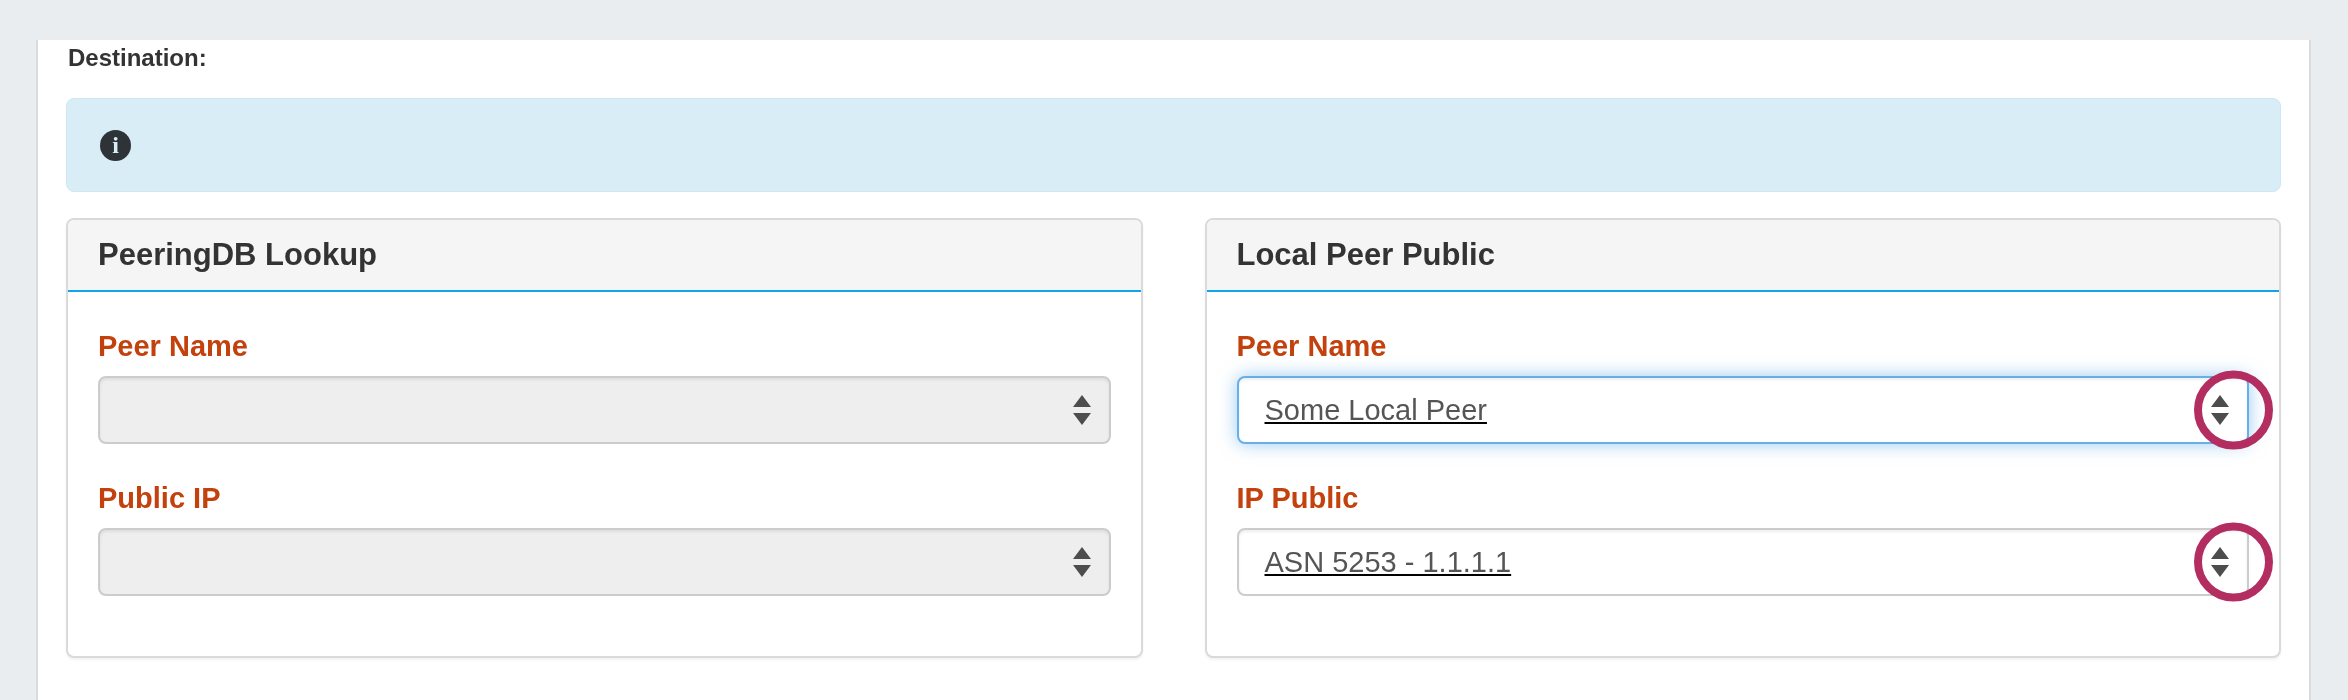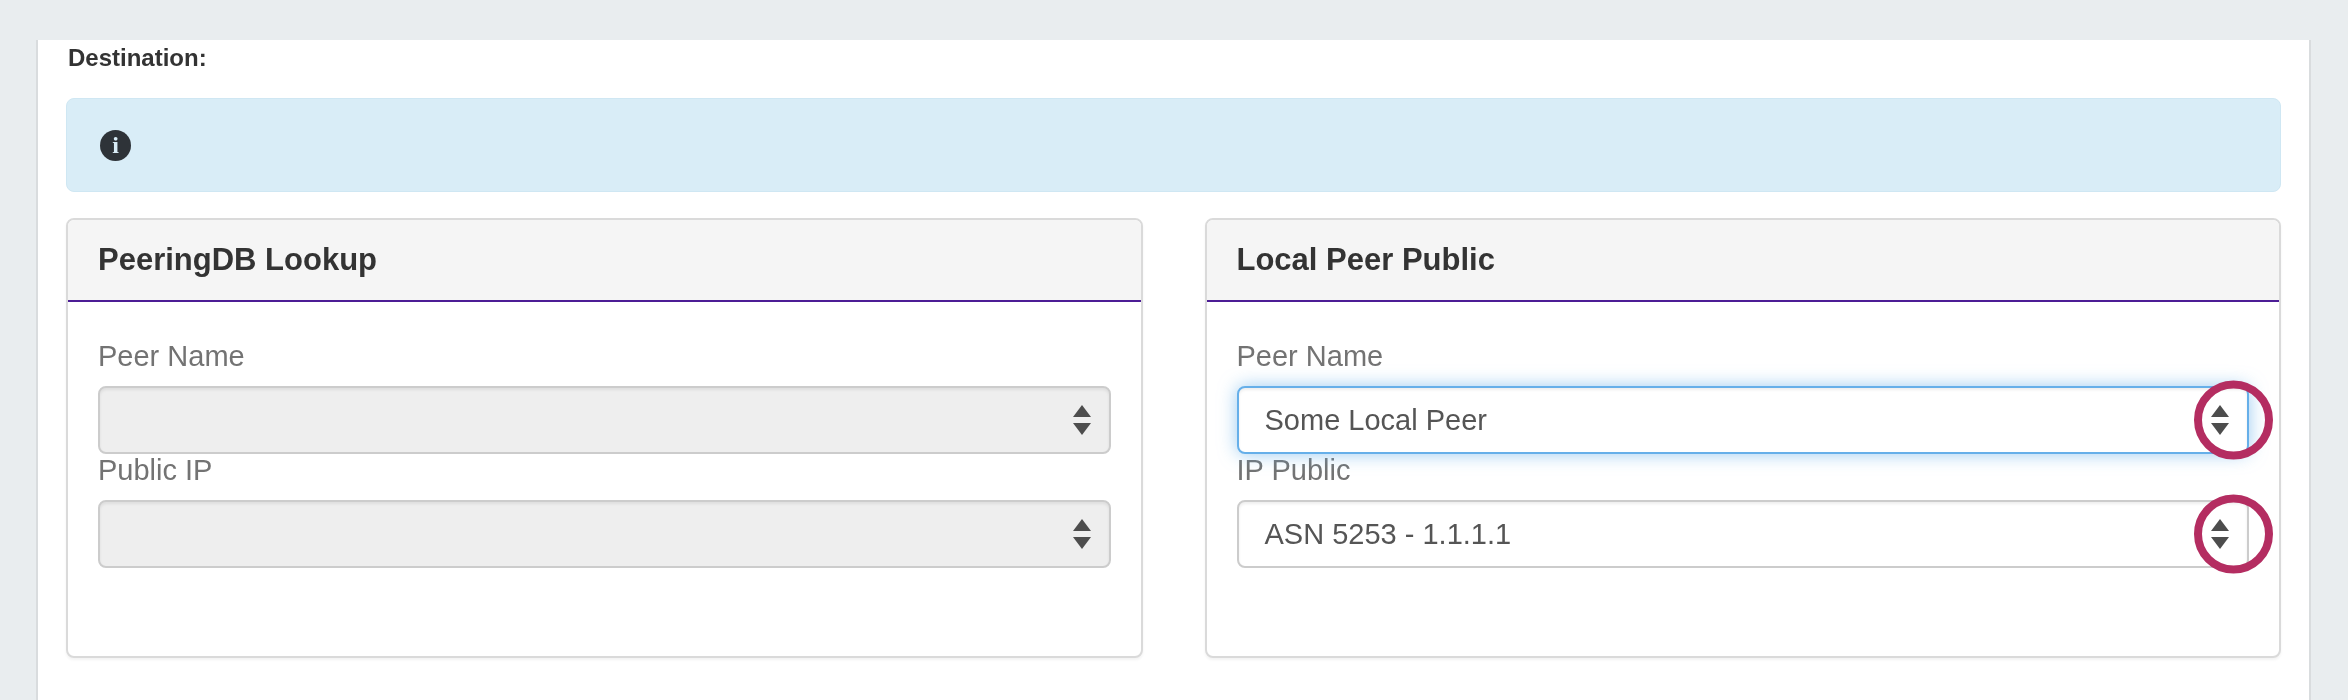--- a/index.html
+++ b/index.html
@@ -57,42 +57,42 @@
   }
   .panel {
     flex:1 1 0;
     height:440px;
     background:#ffffff;
     border:2px solid #dadada;
     border-radius:8px;
     box-shadow:0 2px 3px rgba(0,0,0,0.05);
   }
   .panel-header {
-    height:82px;
+    height:72px;
     background:#f5f5f5;
-    border-bottom:2px solid #4c1d95;
+    border-bottom:2px solid #0ea5e9;
     border-radius:6px 6px 0 0;
     display:flex;
     align-items:center;
     padding:0 30px;
     font-size:31px;
     font-weight:bold;
     color:#333333;
   }
   .panel-body { padding:38px 30px 0 30px; }
-  .form-group + .form-group { }
+  .form-group + .form-group { margin-top:38px; }
   .field-label {
     display:block;
     font-size:29px;
     line-height:32px;
-    font-weight:normal;
-    color:#737373;
+    font-weight:bold;
+    color:#c2410c;
     margin-bottom:14px;
   }
-  .select-wrap { position:relative; }
+  .select-wrap { position:relative;text-decoration:underline; }
   .select {
     width:100%;
     height:68px;
     border:2px solid #cccccc;
     border-radius:8px;
     background:#ffffff;
     display:flex;
     align-items:center;
     padding:0 60px 0 26px;
     font-size:29px;

